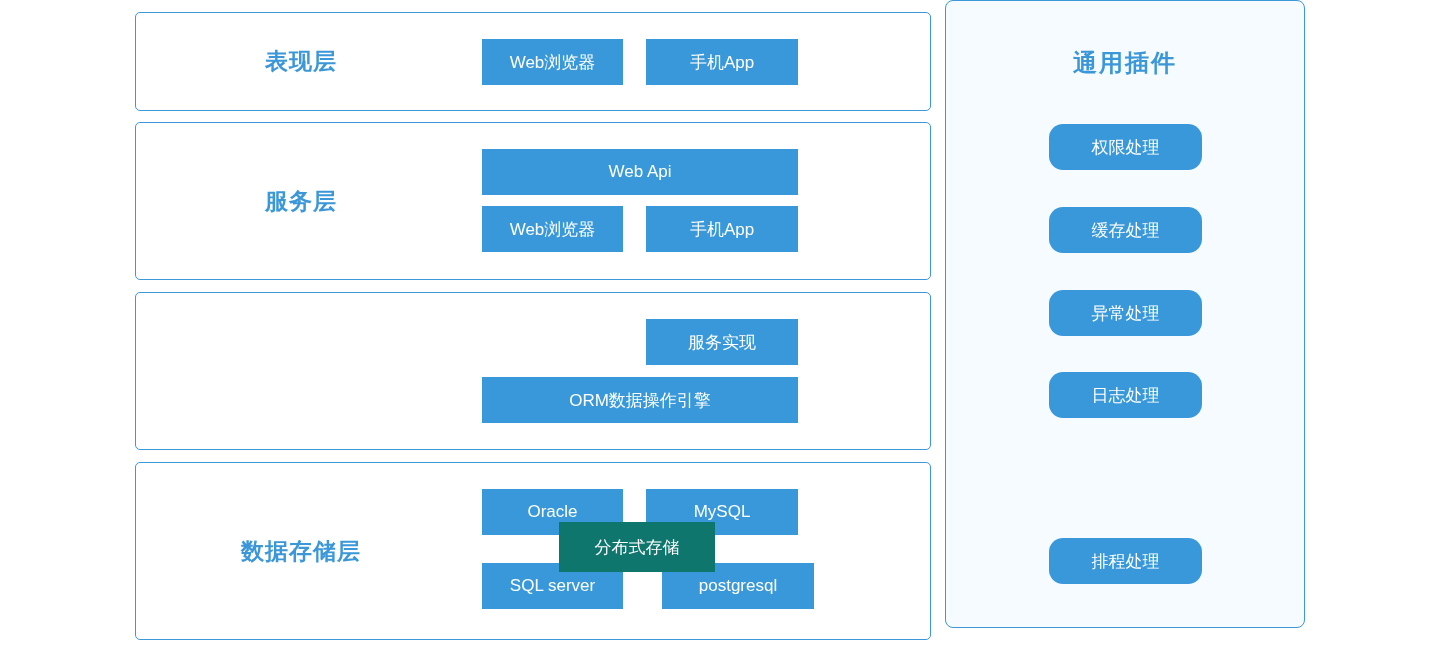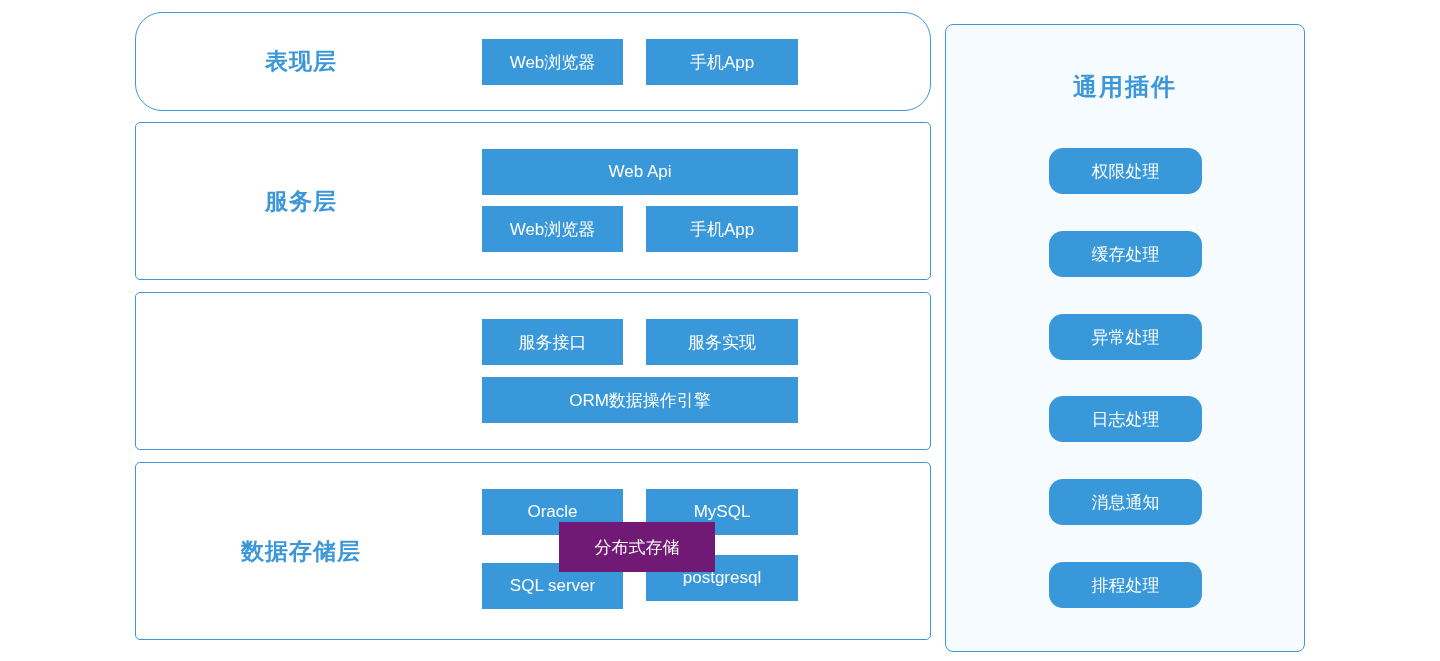--- a/index.html
+++ b/index.html
@@ -54,33 +54,33 @@
   .c1 { left: 346px; width: 141px; }
   .c2 { left: 510px; width: 152px; }
   .wide { left: 346px; width: 316px; }
   
   .overlay-node {
     position: absolute;
     left: 423px;
     top: 59px;
     width: 156px;
     height: 50px;
-    background: #701a75;
+    background: #0f766e;
     color: #ffffff;
     display: flex;
     align-items: center;
     justify-content: center;
     font-size: 17px;
     z-index: 2;
   }
   
   .plugins {
     position: absolute;
     left: 945px;
-    top: 24px;
+    top: 0;
     width: 360px;
     height: 628px;
     background: #f5fbfe;
     border: 1.5px solid #3e97d9;
     border-radius: 8px;
     box-sizing: border-box;
   }
   .plugins-title {
     position: absolute;
     top: 46px;
@@ -105,51 +105,49 @@
     font-size: 17px;
     white-space: nowrap;
     border-radius: 14px;
   }
 </style>
 </head>
 <body>
 
 <div class="canvas">
 
-  <section class="layer" style="top:12px;height:99px;border-radius:27px;">
+  <section class="layer" style="top:12px;height:99px;">
     <div class="layer-title">表现层</div>
     <div class="node c1" style="top:26px;">Web浏览器</div>
     <div class="node c2" style="top:26px;">手机App</div>
   </section>
 
   <section class="layer" style="top:122px;height:158px;">
     <div class="layer-title">服务层</div>
     <div class="node wide" style="top:26px;">Web Api</div>
     <div class="node c1" style="top:83px;">Web浏览器</div>
     <div class="node c2" style="top:83px;">手机App</div>
   </section>
 
   <section class="layer" style="top:292px;height:158px;">
-    <div class="node c1" style="top:26px;">服务接口</div>
     <div class="node c2" style="top:26px;">服务实现</div>
     <div class="node wide" style="top:84px;">ORM数据操作引擎</div>
   </section>
 
   <section class="layer" style="top:462px;height:178px;">
     <div class="layer-title">数据存储层</div>
     <div class="node c1" style="top:26px;">Oracle</div>
     <div class="node c2" style="top:26px;">MySQL</div>
     <div class="node c1" style="top:100px;">SQL server</div>
-    <div class="node c2" style="top:92px;">postgresql</div>
+    <div class="node c2" style="top:100px;margin-left:16px;">postgresql</div>
     <div class="overlay-node">分布式存储</div>
   </section>
 
   <aside class="plugins">
     <div class="plugins-title">通用插件</div>
     <div class="pnode" style="top:123px;">权限处理</div>
     <div class="pnode" style="top:206px;">缓存处理</div>
     <div class="pnode" style="top:289px;">异常处理</div>
     <div class="pnode" style="top:371px;">日志处理</div>
-    <div class="pnode" style="top:454px;">消息通知</div>
     <div class="pnode" style="top:537px;">排程处理</div>
   </aside>
 
 </div>
 
 </body></html>

